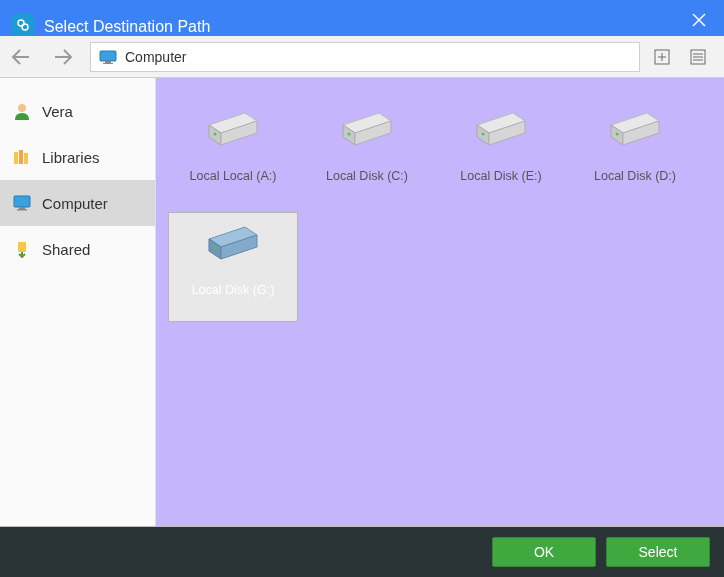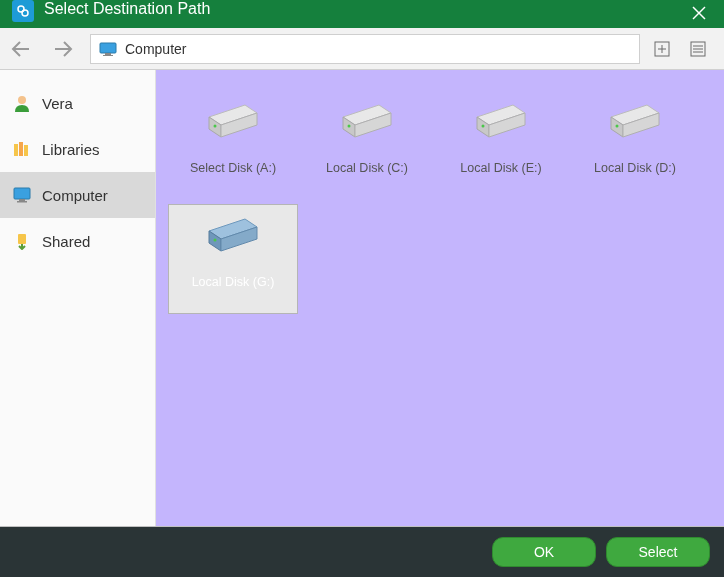--- a/index.html
+++ b/index.html
@@ -1,19 +1,19 @@
 <!DOCTYPE html>
 <html><head>
 <meta charset="utf-8">
 <style>
   * { box-sizing: border-box; margin: 0; padding: 0; font-family: "Segoe UI", Tahoma, sans-serif; }
   body { width: 724px; height: 577px; background: #2a3436; display: flex; flex-direction: column; }
 
   
-  .titlebar { height: 28px; background: #15803d; display: flex; align-items: flex-start; padding: 0 12px; color: #fff; }
+  .titlebar { height: 36px; background: #3b82f6; display: flex; align-items: flex-end; padding: 0 12px; color: #fff; }
   .titlebar .app-icon { width: 22px; height: 22px; background: #1e9bd6; border-radius: 3px; margin-right: 10px; display:flex; align-items:center; justify-content:center; }
   .titlebar .title { font-size: 16px; flex: 1; }
   .titlebar .close { font-size: 18px; cursor: pointer; padding: 4px 6px; }
 
   
   .navbar { height: 42px; background: #f2f2f2; border-bottom: 1px solid #d0d0d0; display: flex; align-items: center; }
   .nav-btn { width: 42px; height: 42px; display: flex; align-items: center; justify-content: center; cursor: pointer; }
   .breadcrumb { flex: 1; height: 30px; margin: 0 6px; border: 1px solid #cfcfcf; background: #fff; display: flex; align-items: center; padding: 0 8px; font-size: 14px; color: #333; }
   .breadcrumb .crumb-icon { margin-right: 8px; display:flex; }
   .tool-btn { width: 32px; height: 30px; display:flex; align-items:center; justify-content:center; cursor:pointer; border:1px solid transparent; margin-right:4px; }
@@ -30,21 +30,21 @@
 
   .content { flex: 1; padding: 20px 12px; display: flex; flex-wrap: wrap; align-content: flex-start; gap: 4px 4px; }
   .drive { width: 130px; height: 110px; display: flex; flex-direction: column; align-items: center; justify-content: flex-start; padding: 12px 4px 0 4px; border: 1px solid transparent; cursor: pointer; }
   .drive.selected { background: #e8e8e8; border: 1px solid #b5b5b5; }
   .drive .drive-icon { width: 60px; height: 40px; margin-bottom: 18px; }
   .drive .drive-label { font-size: 12.5px; color: #555; text-align:center; }
   .drive.selected .drive-label { color: #fff; }
 
   
   .footer { height: 50px; background: #2a3436; display: flex; align-items: center; justify-content: flex-end; padding: 0 14px; gap: 10px; }
-  .btn { width: 104px; height: 30px; border: none; background: #3fa93f; color: #fff; font-size: 14px; cursor: pointer; border-radius: 11px; border: 1px solid #2f8a2f; }
+  .btn { width: 104px; height: 30px; border: none; background: #3fa93f; color: #fff; font-size: 14px; cursor: pointer; border-radius: 2px; border: 1px solid #2f8a2f; }
 </style>
 </head>
 <body>
 
 <div class="titlebar">
   <div class="app-icon">
     <svg width="14" height="14" viewBox="0 0 14 14">
         <circle cx="5" cy="5" r="3" fill="none" stroke="#fff" stroke-width="1.5"></circle>
         <circle cx="9" cy="9" r="3" fill="none" stroke="#fff" stroke-width="1.5"></circle>
       </svg>
@@ -146,21 +146,21 @@
 
   <div class="content">
 
     <div class="drive">
       <svg class="drive-icon" viewBox="0 0 60 40">
         <polygon points="6,14 42,2 54,10 18,22" fill="#e8e8e8" stroke="#bcbcbc"></polygon>
         <polygon points="6,14 18,22 18,34 6,26" fill="#c8c8c8" stroke="#a8a8a8"></polygon>
         <polygon points="18,22 54,10 54,22 18,34" fill="#d6d6d6" stroke="#b0b0b0"></polygon>
         <circle cx="12" cy="23" r="1.5" fill="#4ac84a"></circle>
       </svg>
-      <span class="drive-label">Select Disk (A:)</span>
+      <span class="drive-label">Local Local (A:)</span>
     </div>
     <div class="drive">
       <svg class="drive-icon" viewBox="0 0 60 40">
         <polygon points="6,14 42,2 54,10 18,22" fill="#e8e8e8" stroke="#bcbcbc"></polygon>
         <polygon points="6,14 18,22 18,34 6,26" fill="#c8c8c8" stroke="#a8a8a8"></polygon>
         <polygon points="18,22 54,10 54,22 18,34" fill="#d6d6d6" stroke="#b0b0b0"></polygon>
         <circle cx="12" cy="23" r="1.5" fill="#4ac84a"></circle>
       </svg>
       <span class="drive-label">Local Disk (C:)</span>
     </div>

